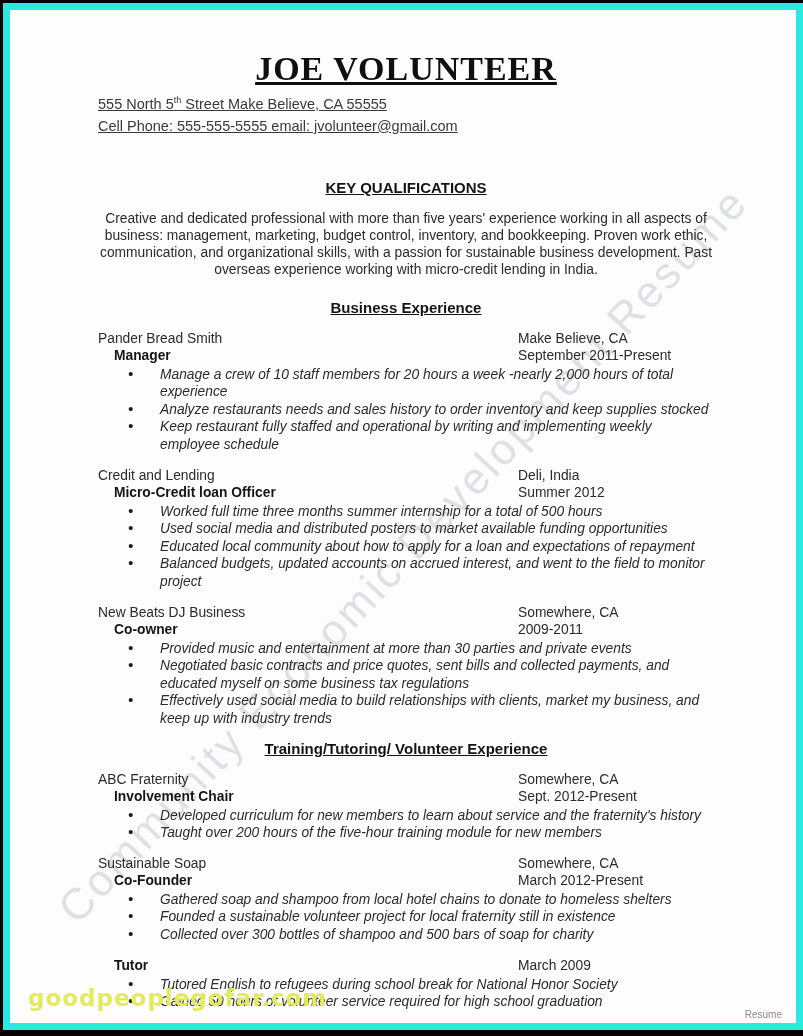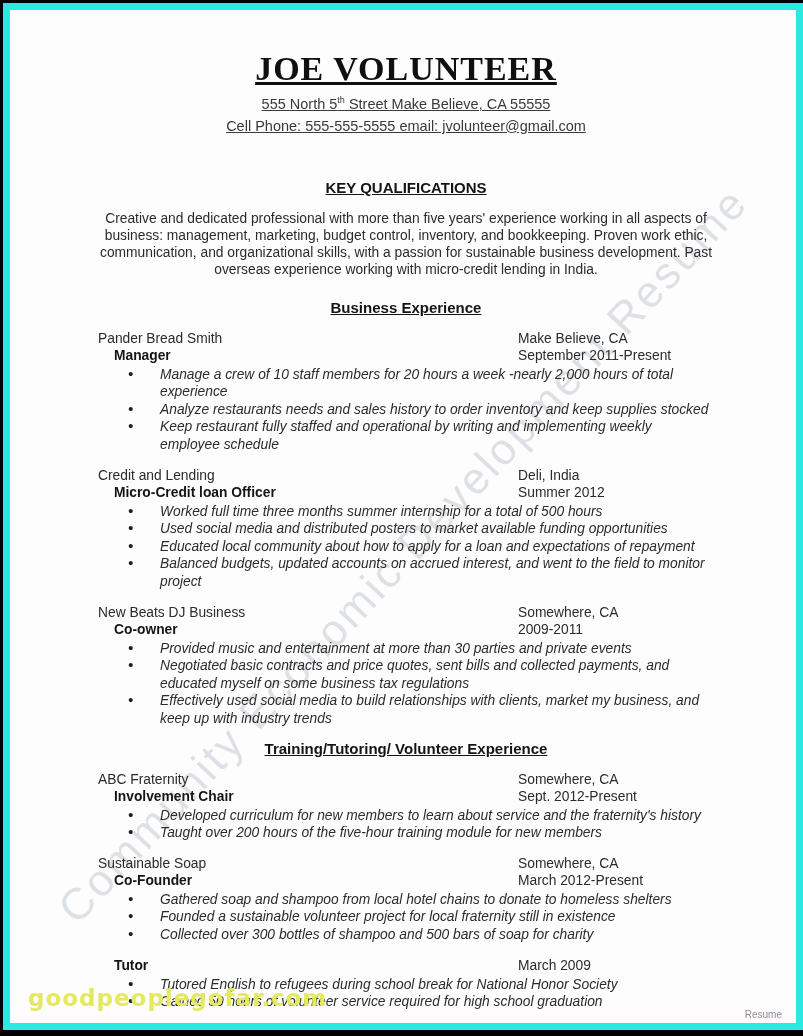--- a/index.html
+++ b/index.html
@@ -7,21 +7,21 @@
   .frame{position:absolute;top:3px;left:3px;right:0;bottom:6px;
          border:7px solid var(--accent,#2ae9e1);background:#fdfdfd;overflow:hidden;}
   .page{position:relative;width:100%;height:100%;
         font-family:"Liberation Sans",sans-serif;color:#2b2b2b;}
   .content{position:relative;z-index:2;padding:40px 82px 0 88px;}
 
   
   .name{ text-align:center;font-family:"Liberation Serif",serif;font-weight:700;
          font-size:34px;letter-spacing:1px;color:#101010;
          text-decoration:underline;line-height:38px;}
-  .addr{ text-align:center;font-size:14.5px;color:#3a3a3a;line-height:19px;
+  .addr{ font-size:14.5px;color:#3a3a3a;line-height:19px;
          text-decoration:underline;margin-top:3px;}
   .addr sup{font-size:9px;}
 
   
   .sec-head{text-align:center;font-weight:700;font-size:15px;color:#141414;
             text-decoration:underline;line-height:18px;}
   .qual-head{margin-top:43px;}
   .biz-head{margin-top:20px;}
   .vol-head{margin-top:12px;margin-bottom:1px;}
 

